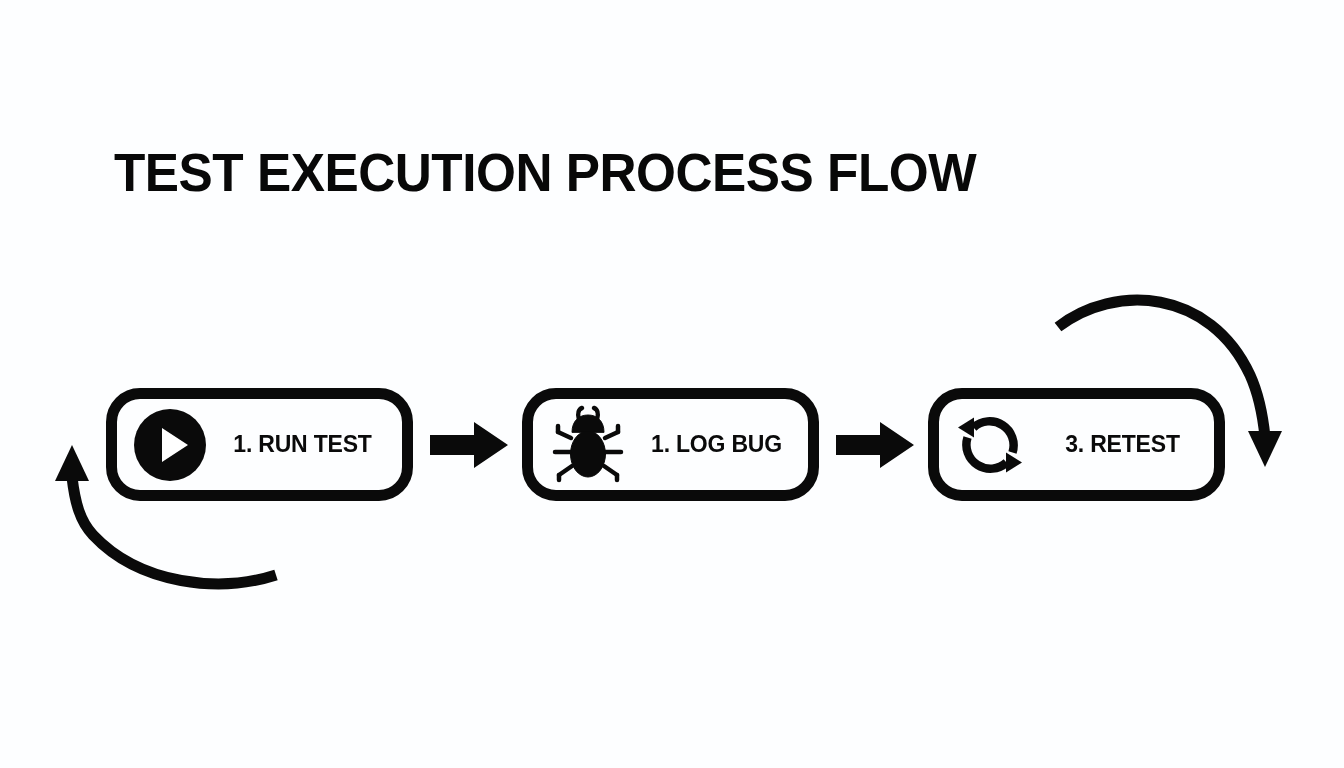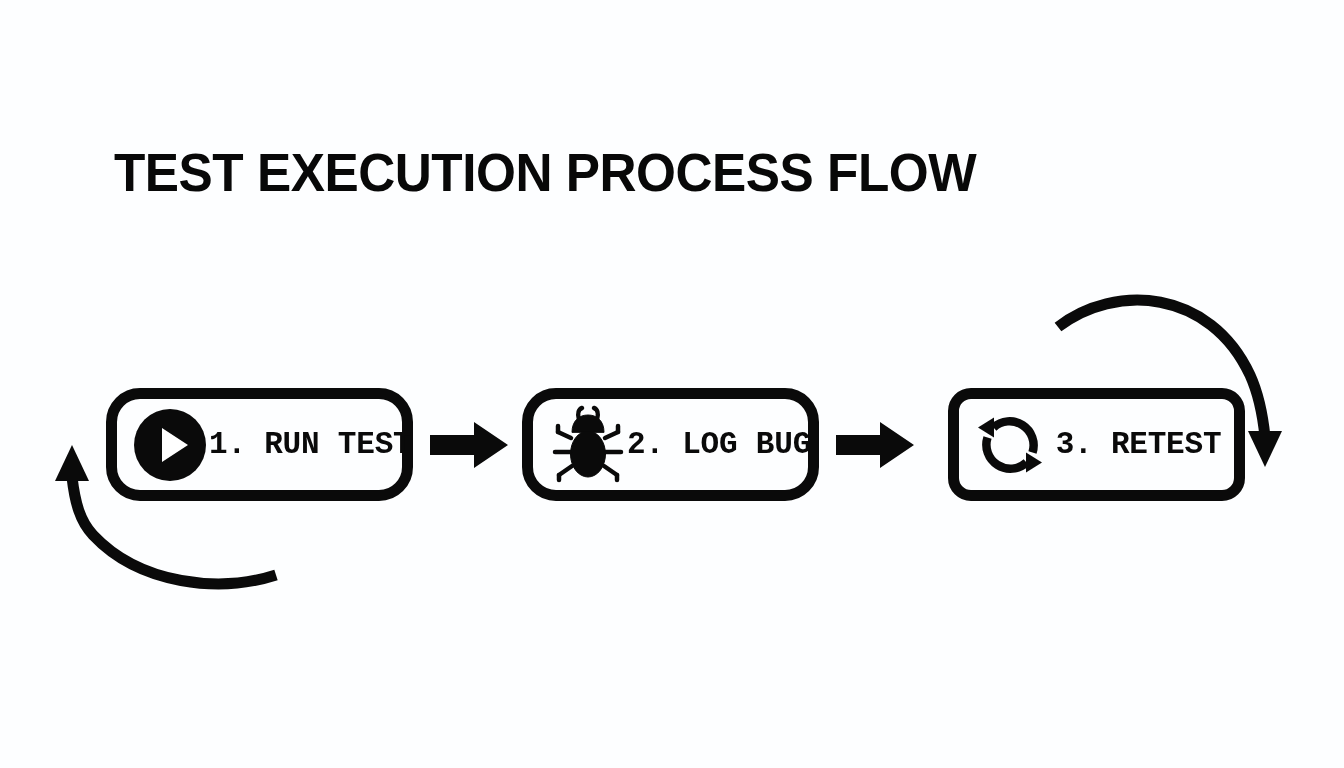--- a/index.html
+++ b/index.html
@@ -45,45 +45,46 @@
     box-sizing: border-box;
     border: 11px solid #0a0a0a;
     border-radius: 34px;
     background: #fdfeff;
     display: flex;
     flex-direction: row;
     align-items: center;
   }
   .step-box.s1 { left: 106px; width: 307px; }
   .step-box.s2 { left: 522px; width: 297px; }
-  .step-box.s3 { left: 948px; width: 297px; border-radius: 23px; }
+  .step-box.s3 { left: 928px; width: 297px; }
 
   .step-icon {
     width: 78px;
     height: 78px;
     margin-left: 12px;
     flex: 0 0 auto;
     display: flex;
     align-items: center;
     justify-content: center;
   }
   .step-box.s1 .step-icon { margin-left: 14px; }
   .step-box.s2 .step-icon { margin-left: 16px; }
   .step-box.s3 .step-icon { margin-left: 12px; }
 
   .step-label {
     flex: 1 1 auto;
     text-align: center;
-    font-size: 31px;
+    font-size: 23px;
     font-weight: 700;
     color: #0a0a0a;
     letter-spacing: -0.2px;
     white-space: nowrap;
     padding-right: 10px;
-    font-family: Liberation Mono, monospace;
+    font-family: Liberation Sans, sans-serif;
+    margin-left: 8px;
   }
   .step-box.s1 .step-label { padding-right: 14px; }
   .step-box.s3 .step-label { padding-right: 6px; }
 
   
   .connector {
     position: absolute;
     top: 419px;
     width: 78px;
     height: 52px;
@@ -152,21 +153,21 @@
           <path d="M54 45 L69 45" fill="none" stroke-width="4.5"></path>
           <path d="M52 59 L65 68" fill="none" stroke-width="4.5"></path>
 
           <path d="M6 25 L6 19" fill="none" stroke-width="4.5"></path>
           <path d="M66 25 L66 19" fill="none" stroke-width="4.5"></path>
           <path d="M7 68 L7 73" fill="none" stroke-width="4.5"></path>
           <path d="M65 68 L65 73" fill="none" stroke-width="4.5"></path>
         </g>
       </svg>
     </div>
-    <div class="step-label">2. LOG BUG</div>
+    <div class="step-label">1. LOG BUG</div>
   </div>
 
   <div class="connector c2">
     <svg width="78" height="52" viewBox="0 0 78 52" aria-hidden="true">
       <path d="M0 16 L44 16 L44 3 L78 26 L44 49 L44 36 L0 36 Z" fill="#0a0a0a"></path>
     </svg>
   </div>
 
   <div class="step-box s3">
     <div class="step-icon">

